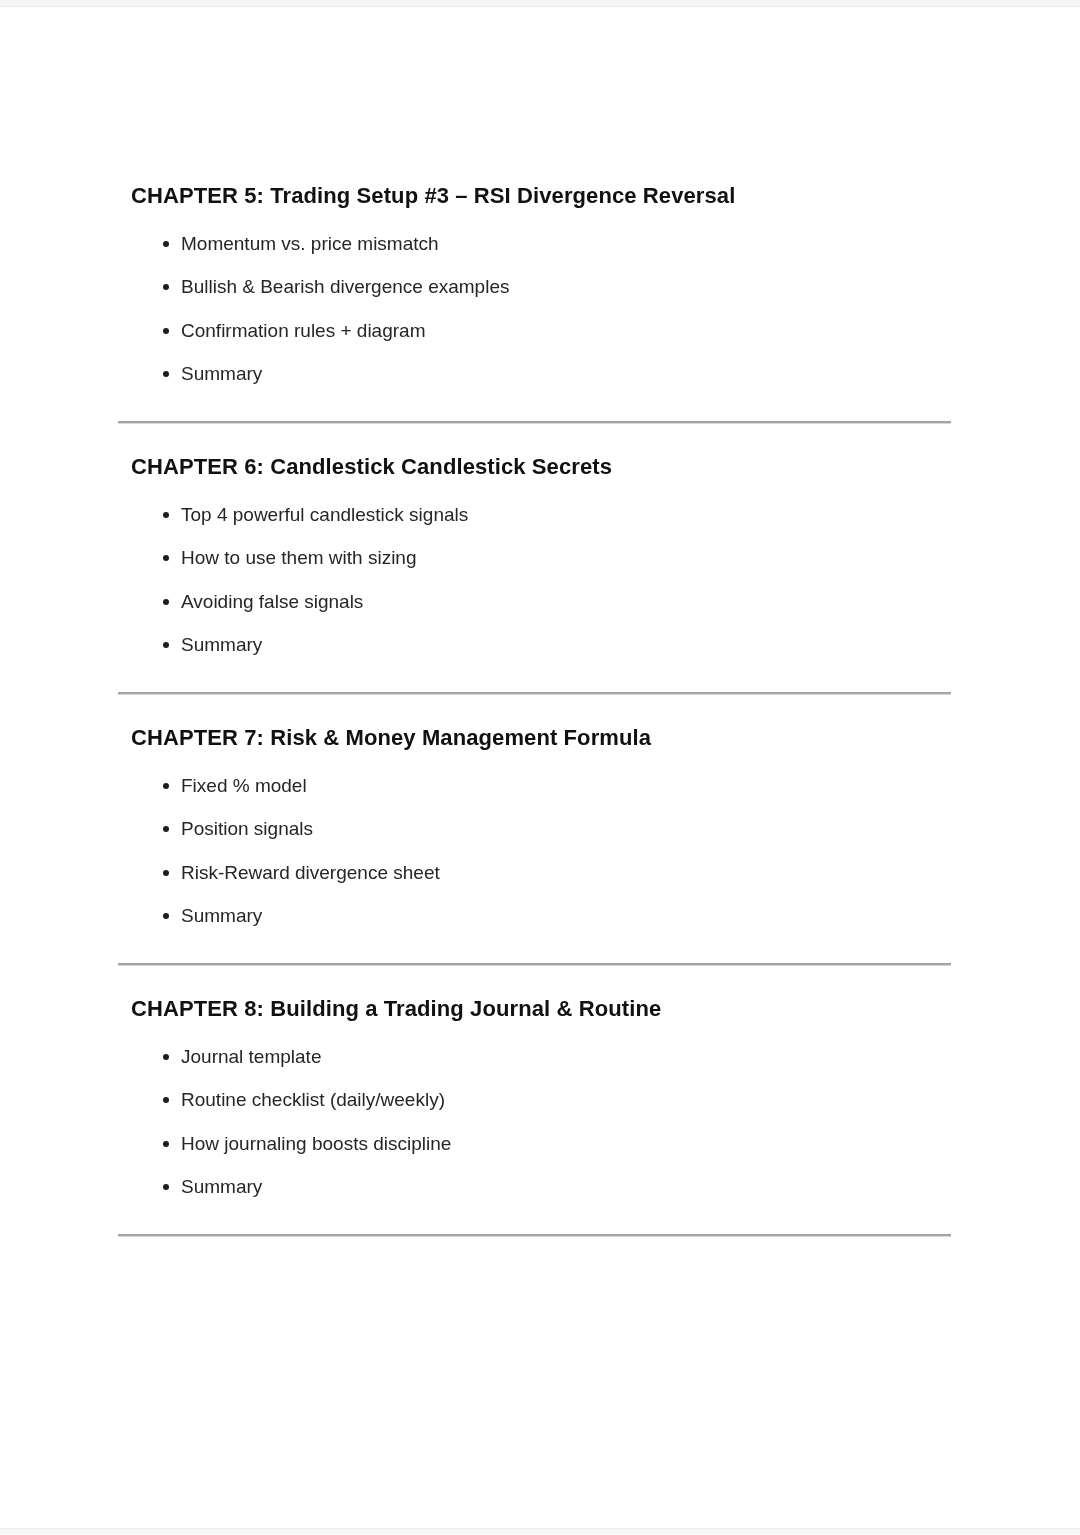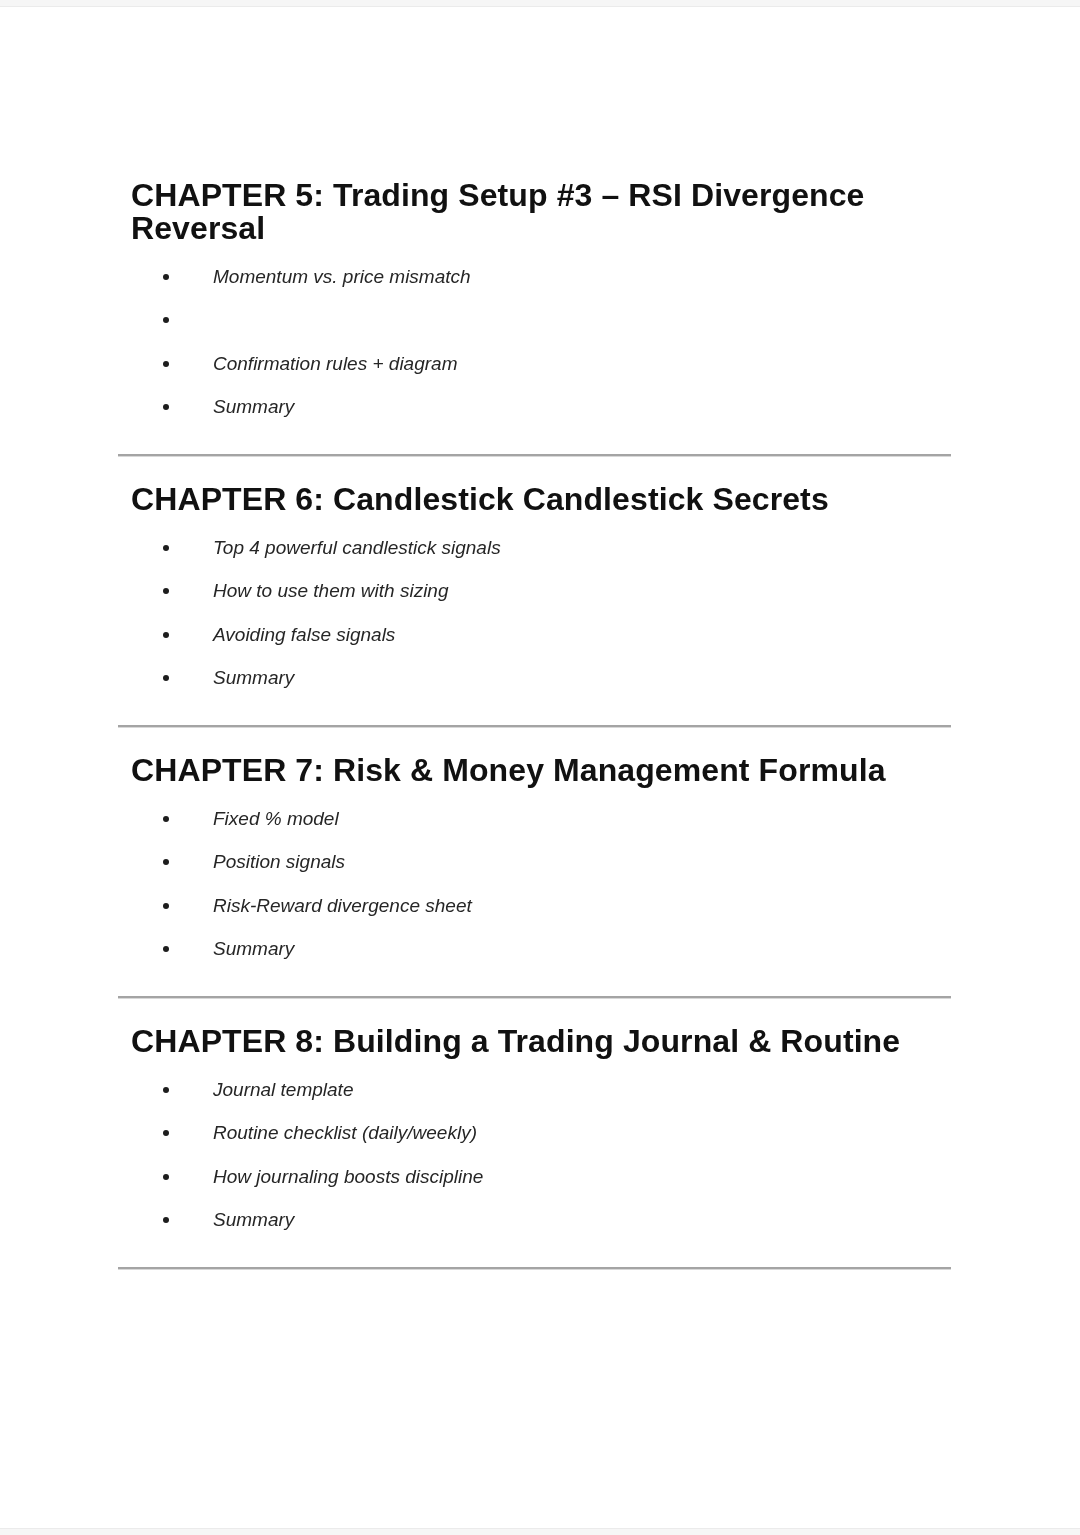--- a/index.html
+++ b/index.html
@@ -25,21 +25,21 @@
   .edge-strip.bottom { bottom: 0; border-top: 1px solid #ebebeb; }
 
   .doc-content {
     position: relative;
     margin-left: 118px;
     width: 833px;
     padding-top: 179px;
   }
 
   .chapter-heading {
-    font-size: 32px;
+    font-size: 22px;
     line-height: 33px;
     font-weight: 700;
     color: #111111;
     letter-spacing: 0.1px;
     margin: 0 0 10px 13px;
   }
 
   .chapter-list {
     list-style: none;
     margin: 0;
@@ -55,25 +55,24 @@
   .bullet-dot {
     flex: 0 0 auto;
     width: 6px;
     height: 6px;
     border-radius: 50%;
     background: #1d1d1d;
     margin-left: 45px;
   }
 
   .bullet-text {
-    margin-left: 44px;
+    margin-left: 12px;
     font-size: 19px;
     line-height: 24px;
     color: #262626;
-    font-style: italic;
   }
 
   .divider {
     height: 3px;
     width: 833px;
     background: #a4a4a4;
     border: none;
     border-bottom: 1px solid #d8d8d8;
     margin: 25px 0 26px 0;
   }
@@ -89,20 +88,21 @@
 
     <section class="chapter">
       <h2 class="chapter-heading">CHAPTER 5: Trading Setup #3 – RSI Divergence Reversal</h2>
       <ul class="chapter-list">
         <li class="bullet-item">
           <span class="bullet-dot"></span>
           <span class="bullet-text">Momentum vs. price mismatch</span>
         </li>
         <li class="bullet-item">
           <span class="bullet-dot"></span>
+          <span class="bullet-text">Bullish &amp; Bearish divergence examples</span>
         </li>
         <li class="bullet-item">
           <span class="bullet-dot"></span>
           <span class="bullet-text">Confirmation rules + diagram</span>
         </li>
         <li class="bullet-item">
           <span class="bullet-dot"></span>
           <span class="bullet-text">Summary</span>
         </li>
       </ul>

